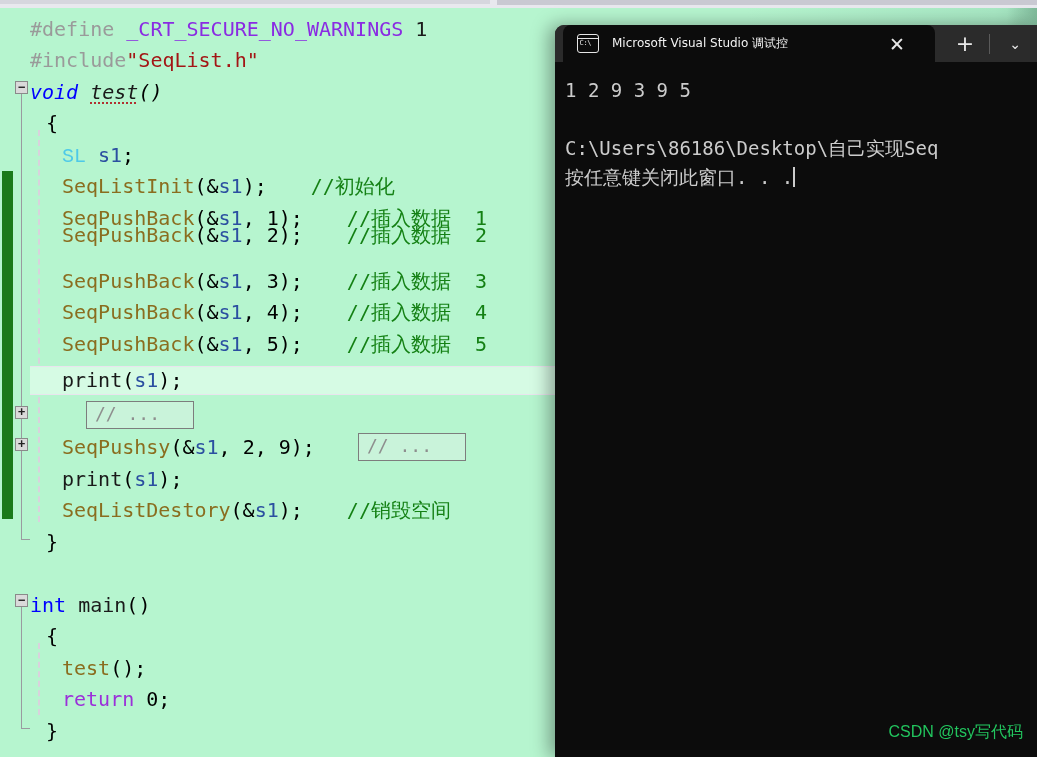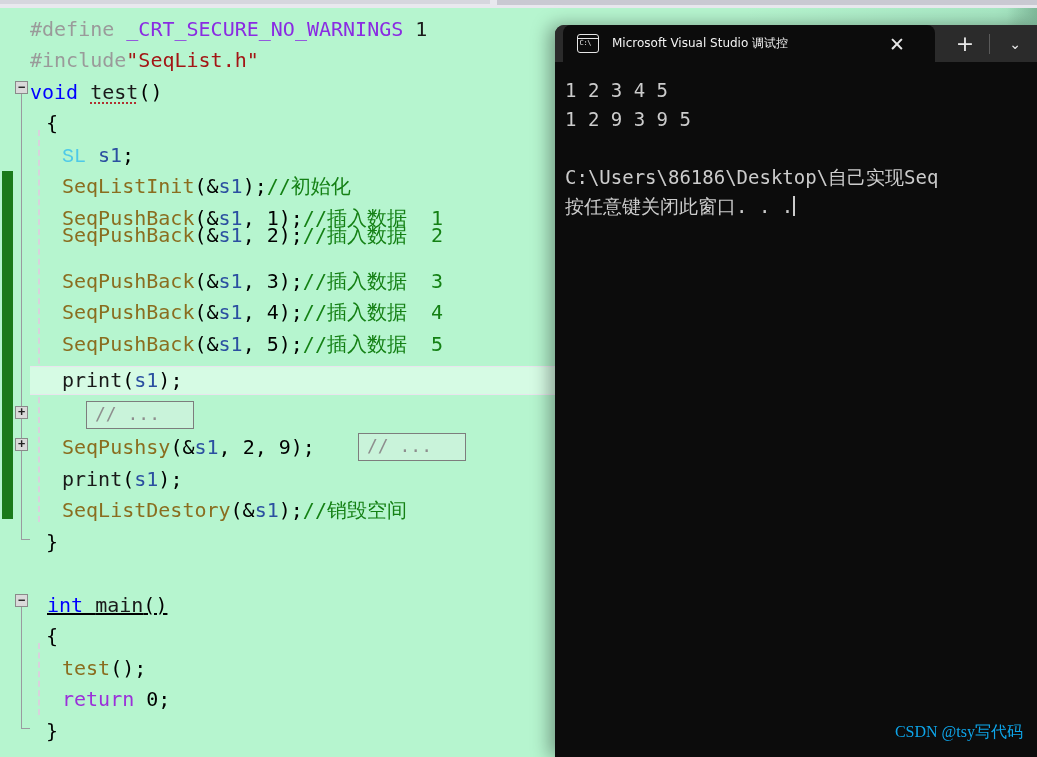--- a/index.html
+++ b/index.html
@@ -119,21 +119,21 @@
 
   .t-pre      { color: #9a9a9a; }   
   .t-macro    { color: #8a2be2; }   
   .t-str      { color: #a31515; }   
   .t-kw       { color: #0000ff; }   
   .t-kw2      { color: #9b30d9; }   
   .t-type     { color: #4ec9e8; font-family: Liberation Mono, monospace; }
   .t-fn       { color: #8a6d1f; }   
   .t-var      { color: #2b4fa0; }   
   .t-punct    { color: #000000; }
-  .t-cmt      { color: #148014; }   
+  .t-cmt      { color: #148014; margin-left: 44px; }   
   .t-plain    { color: #1a1a1a; }
 
   .squiggle {
     text-decoration: underline;
     text-decoration-style: dotted;
     text-decoration-color: #b03030;
     text-underline-offset: 3px;
   }
 
   .fold-box {
@@ -263,23 +263,23 @@
     display: inline-block;
     width: 2px;
     height: 20px;
     background: #cccccc;
     vertical-align: -3px;
   }
   .watermark {
     position: absolute;
     right: 14px;
     bottom: 14px;
-    font-family: Liberation Serif, serif;
+    font-family: Liberation Sans, sans-serif;
     font-size: 16px;
-    color: #0ea5e9;
+    color: #22c55e;
     white-space: nowrap;
   }
 </style>
 </head>
 <body>
 
 <div id="screen">
 
   <div class="top-strip">
     <div class="top-strip-a"></div>
@@ -308,35 +308,35 @@
       </div>
 
     <div id="collapsed-regions">
         <div class="fold-box" style="position: absolute; top: 393px; left: 86px; width: 108px; height: 28px; font-family: &quot;DejaVu Sans Mono&quot;, monospace;">// ...</div>
         <div class="fold-box" style="position: absolute; top: 425px; left: 358px; width: 108px; height: 28px; font-family: &quot;DejaVu Sans Mono&quot;, monospace;">// ...</div>
       </div>
 
     <div class="code" id="code-lines">
         <div class="line" style="top: 6px; left: 30px;"><span class="t-pre">#define </span><span class="t-macro">_CRT_SECURE_NO_WARNINGS</span><span class="t-plain"> 1</span></div>
         <div class="line" style="top: 37px; left: 30px;"><span class="t-pre">#include</span><span class="t-str">"SeqList.h"</span></div>
-        <div class="line" style="top: 69px; left: 30px;"><span class="t-kw">void </span><span class="t-plain squiggle">test</span><span class="t-punct">()</span></div>
+        <div class="line" style="top: 69px; left: 30px; font-style: italic;"><span class="t-kw">void </span><span class="t-plain squiggle">test</span><span class="t-punct">()</span></div>
         <div class="line" style="top: 100px; left: 46px;"><span class="t-punct">{</span></div>
         <div class="line" style="top: 132px; left: 62px;"><span class="t-type">SL </span><span class="t-var">s1</span><span class="t-punct">;</span></div>
         <div class="line" style="top: 163px; left: 62px;"><span class="t-fn">SeqListInit</span><span class="t-punct">(&amp;</span><span class="t-var">s1</span><span class="t-punct">);</span><span class="t-cmt">//初始化</span></div>
         <div class="line" style="top: 195px; left: 62px;"><span class="t-fn">SeqPushBack</span><span class="t-punct">(&amp;</span><span class="t-var">s1</span><span class="t-punct">, 1);</span><span class="t-cmt">//插入数据  1</span></div>
         <div class="line" style="top: 212px; left: 62px;"><span class="t-fn">SeqPushBack</span><span class="t-punct">(&amp;</span><span class="t-var">s1</span><span class="t-punct">, 2);</span><span class="t-cmt">//插入数据  2</span></div>
         <div class="line" style="top: 258px; left: 62px;"><span class="t-fn">SeqPushBack</span><span class="t-punct">(&amp;</span><span class="t-var">s1</span><span class="t-punct">, 3);</span><span class="t-cmt">//插入数据  3</span></div>
         <div class="line" style="top: 289px; left: 62px;"><span class="t-fn">SeqPushBack</span><span class="t-punct">(&amp;</span><span class="t-var">s1</span><span class="t-punct">, 4);</span><span class="t-cmt">//插入数据  4</span></div>
         <div class="line" style="top: 321px; left: 62px;"><span class="t-fn">SeqPushBack</span><span class="t-punct">(&amp;</span><span class="t-var">s1</span><span class="t-punct">, 5);</span><span class="t-cmt">//插入数据  5</span></div>
         <div class="line" style="top: 357px; left: 62px;"><span class="t-plain">print</span><span class="t-punct">(</span><span class="t-var">s1</span><span class="t-punct">);</span></div>
         <div class="line" style="top: 424px; left: 62px;"><span class="t-fn">SeqPushsy</span><span class="t-punct">(&amp;</span><span class="t-var">s1</span><span class="t-punct">, 2, 9);</span></div>
         <div class="line" style="top: 456px; left: 62px;"><span class="t-plain">print</span><span class="t-punct">(</span><span class="t-var">s1</span><span class="t-punct">);</span></div>
         <div class="line" style="top: 487px; left: 62px;"><span class="t-fn">SeqListDestory</span><span class="t-punct">(&amp;</span><span class="t-var">s1</span><span class="t-punct">);</span><span class="t-cmt">//销毁空间</span></div>
         <div class="line" style="top: 519px; left: 46px;"><span class="t-punct">}</span></div>
-        <div class="line" style="top: 582px; left: 47px; text-decoration: underline;"><span class="t-kw">int </span><span class="t-plain">main</span><span class="t-punct">()</span></div>
+        <div class="line" style="top: 582px; left: 30px;"><span class="t-kw">int </span><span class="t-plain">main</span><span class="t-punct">()</span></div>
         <div class="line" style="top: 613px; left: 46px;"><span class="t-punct">{</span></div>
         <div class="line" style="top: 645px; left: 62px;"><span class="t-fn">test</span><span class="t-punct">();</span></div>
         <div class="line" style="top: 676px; left: 62px;"><span class="t-kw2">return </span><span class="t-punct">0;</span></div>
         <div class="line" style="top: 708px; left: 46px;"><span class="t-punct">}</span></div>
       </div>
 
     <div class="editor-shadow-right"></div>
   </div>
 
   <div class="console-win">
@@ -349,21 +349,20 @@
         <div class="tab-title">Microsoft Visual Studio 调试控</div>
         <div class="tab-close">✕</div>
       </div>
       <div class="tb-btn tb-new">+</div>
       <div class="tb-sep"></div>
       <div class="tb-btn tb-drop">⌄</div>
     </div>
 
     <div class="console-body">
       <div id="console-lines">
-          <div class="cline">1 2 3 4 5</div>
           <div class="cline">1 2 9 3 9 5</div>
           <div class="cline blank"> </div>
           <div class="cline">C:\Users\86186\Desktop\自己实现Seq</div>
           <div class="cline">按任意键关闭此窗口. . .<span class="caret"></span></div>
         </div>
     </div>
 
     <div class="watermark">CSDN @tsy写代码</div>
   </div>
 

